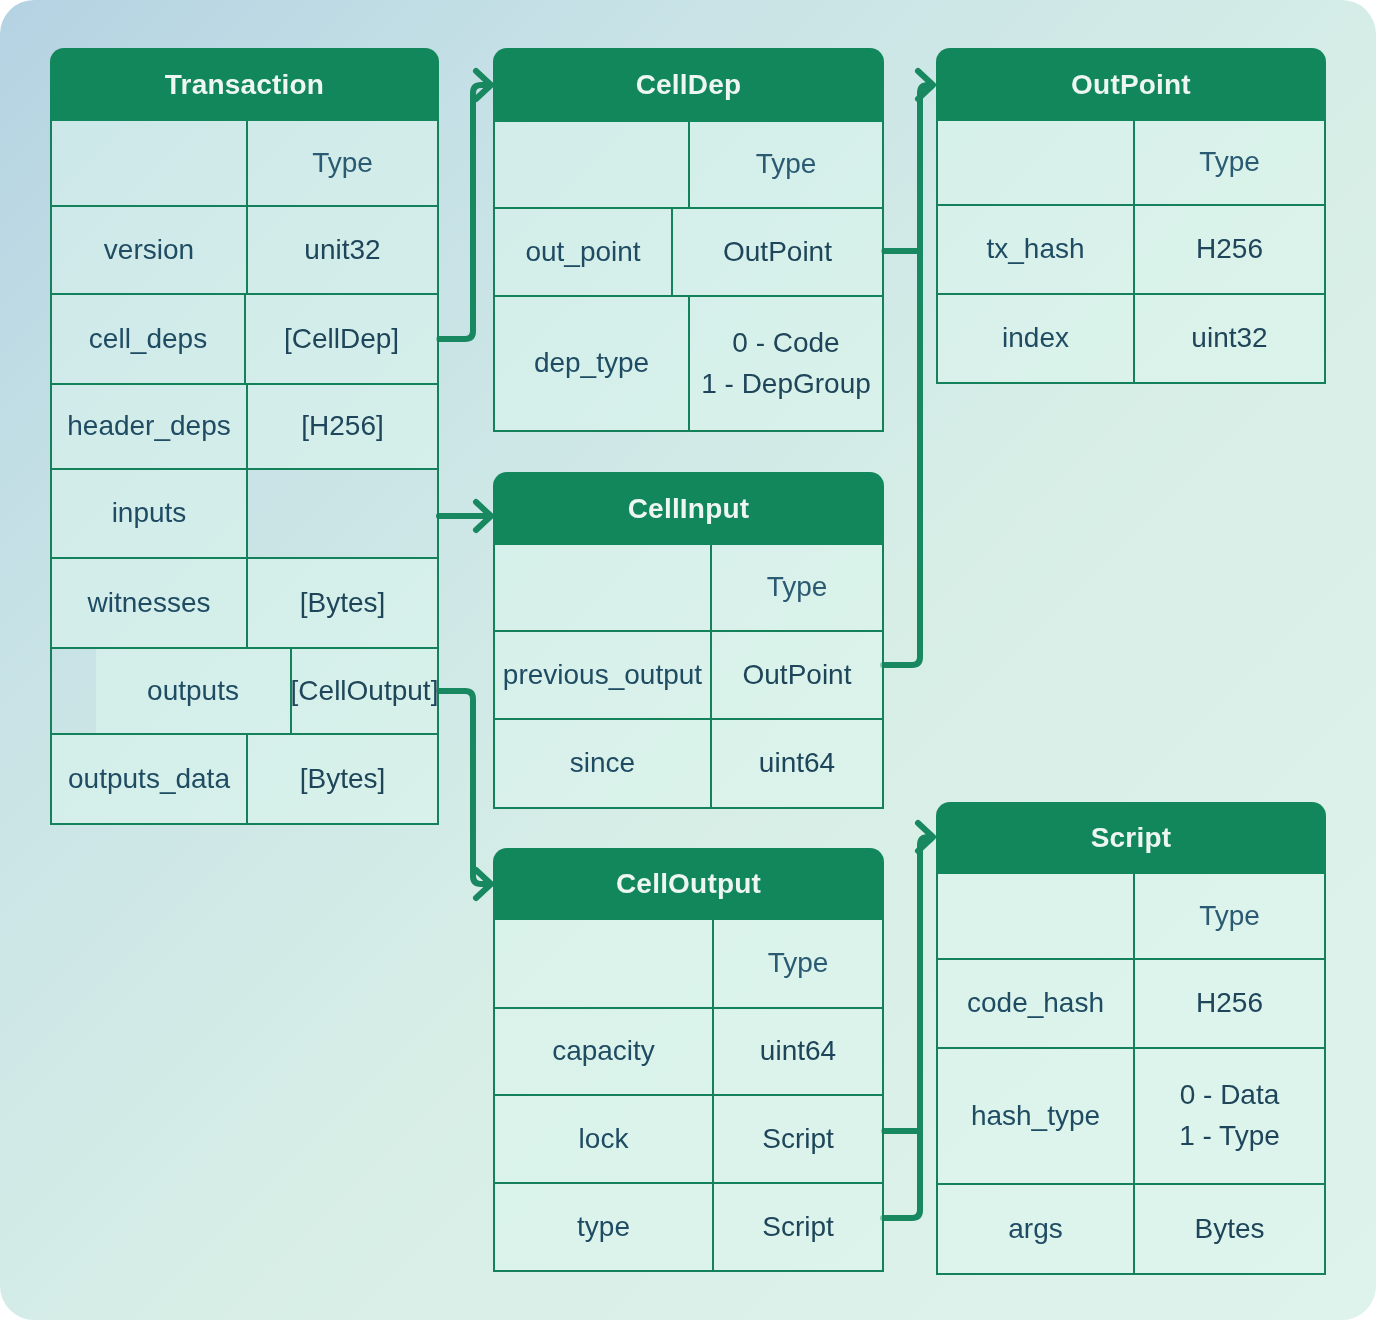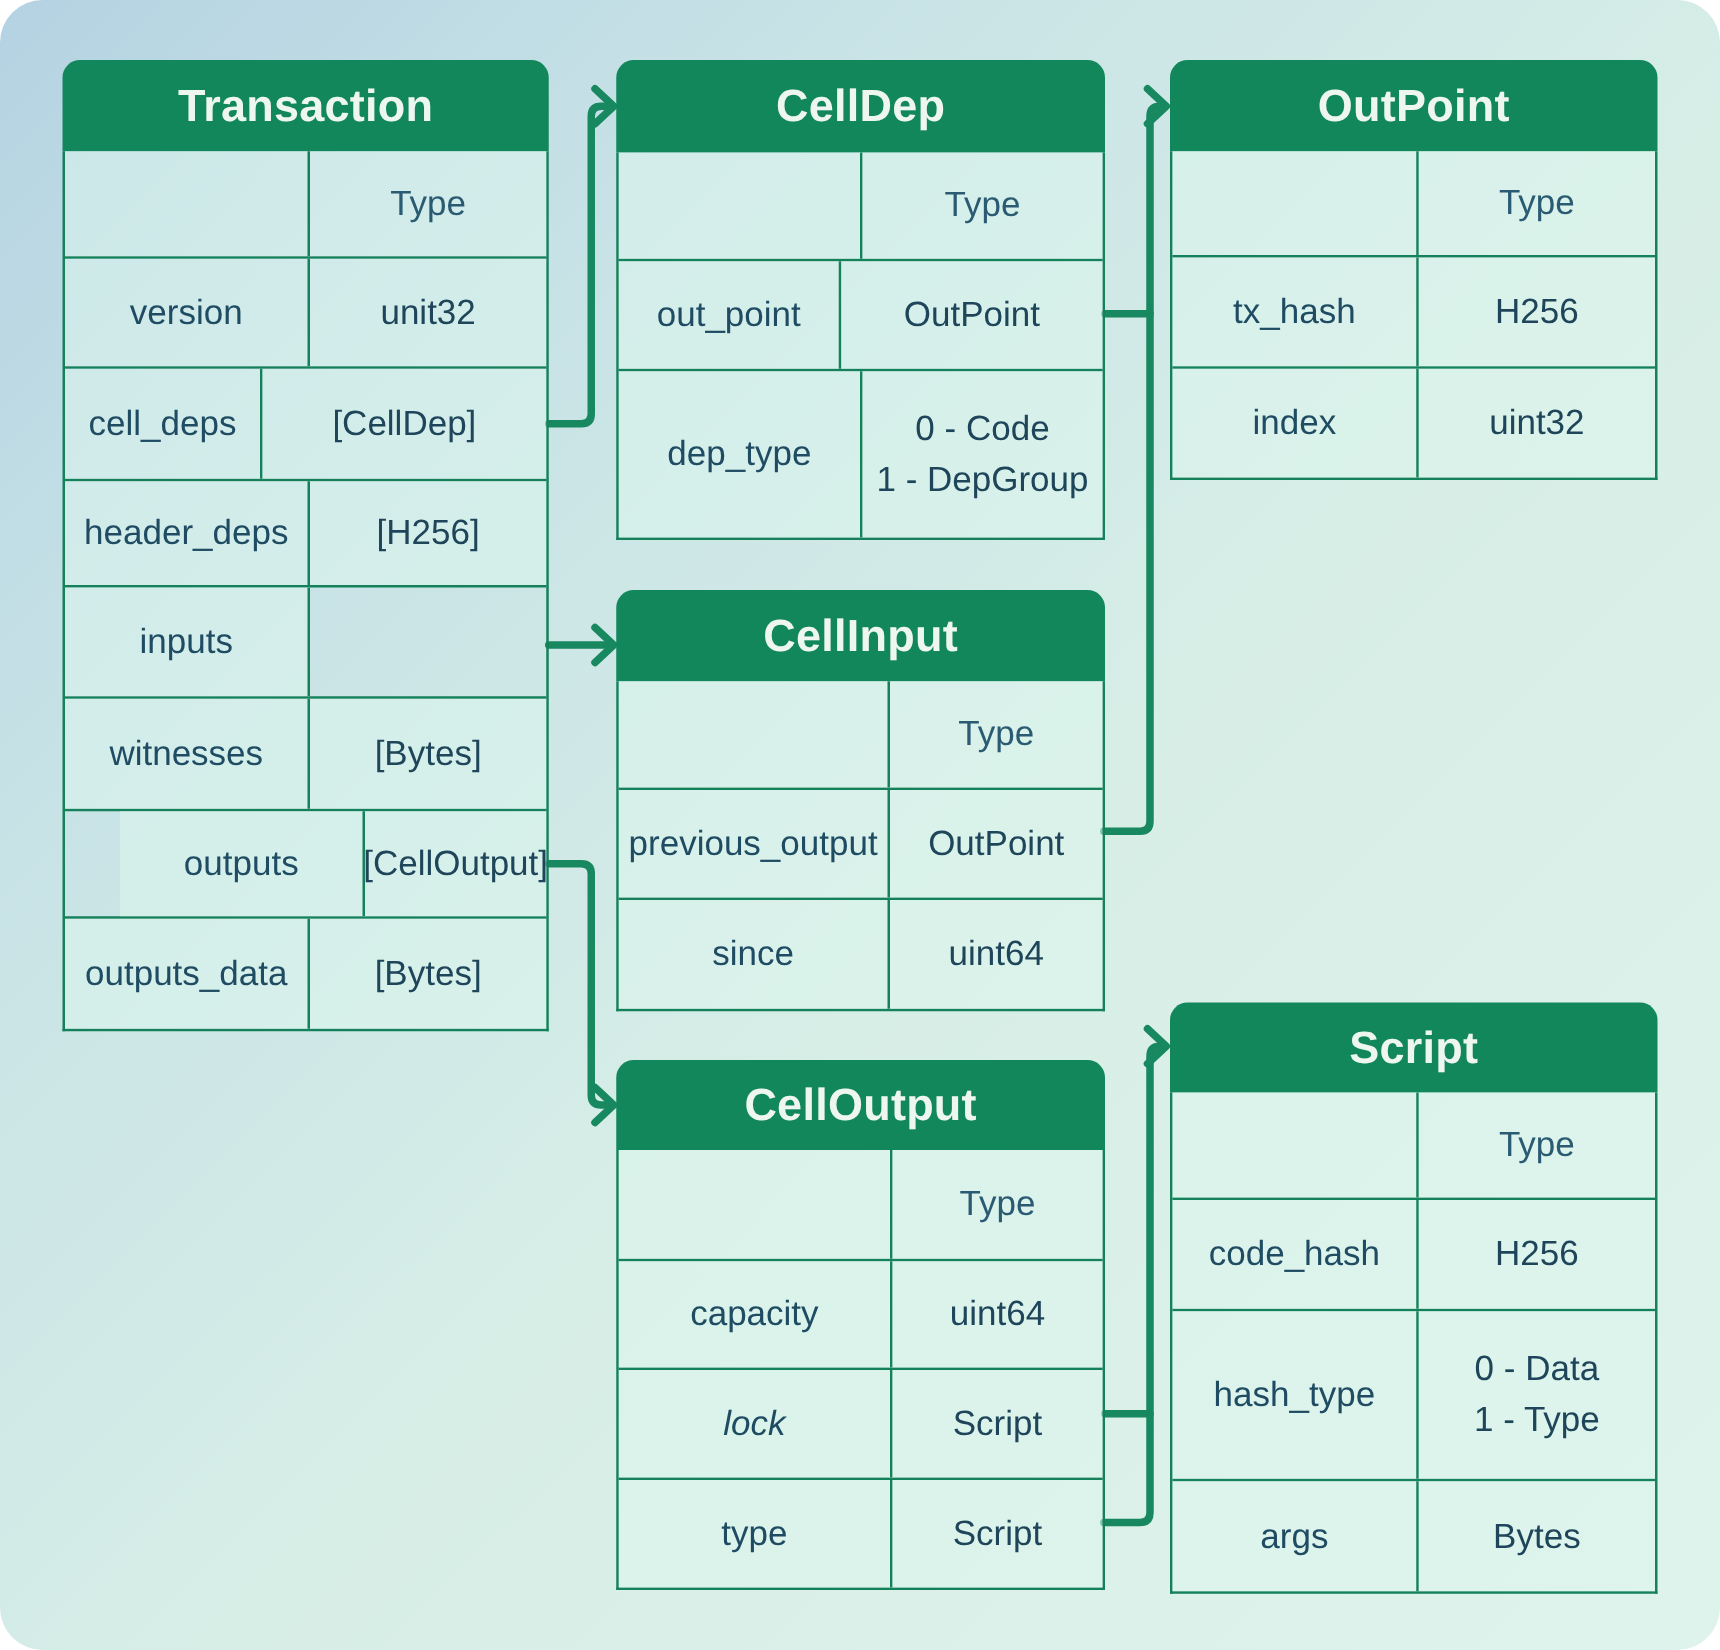--- a/index.html
+++ b/index.html
@@ -8,21 +8,21 @@
     position:relative;
     width:1376px;height:1320px;
     border-radius:34px;
     overflow:hidden;
     background:linear-gradient(135deg,#b4d2e2 0%,#c7e2e6 24%,#d7eee7 55%,#def3eb 100%);
   }
   .connector-layer{position:absolute;left:0;top:0;width:1376px;height:1320px;}
   .tbl{position:absolute;box-sizing:border-box;}
   .thead{
     display:flex;align-items:center;justify-content:center;
-    font-weight:bold;font-size:36px;
+    font-weight:bold;font-size:28px;
     border-radius:14px 14px 0 0;
     letter-spacing:.2px;
     text-align:right;
   }
   .tbody{border-style:solid;border-width:0 2px 2px 2px;box-sizing:border-box;}
   .trow{display:flex;box-sizing:border-box;}
   .trow + .trow{border-top:2px solid;}
   .cell{
     display:flex;flex-direction:column;align-items:center;justify-content:center;
     box-sizing:border-box;font-size:28px;line-height:1.45;
@@ -74,21 +74,21 @@
               <div class="val-line">Type</div>
             </div>
           </div>
           <div class="trow" style="height: 88px; border-color: rgb(20, 129, 90);">
             <div class="cell left" style="width: 196px; border-color: rgb(20, 129, 90); background: rgba(221, 245, 237, 0.55); color: rgb(31, 76, 99);">version</div>
             <div class="cell" style="flex: 1 1 0%; background: rgba(221, 245, 237, 0.55); color: rgb(30, 69, 89);">
               <div class="val-line">unit32</div>
             </div>
           </div>
           <div class="trow" style="height: 90px; border-color: rgb(20, 129, 90);">
-            <div class="cell left" style="width: 158px; border-color: rgb(20, 129, 90); background: rgba(221, 245, 237, 0.55); color: rgb(31, 76, 99);">cell_deps</div>
+            <div class="cell left" style="width: 194px; border-color: rgb(20, 129, 90); background: rgba(221, 245, 237, 0.55); color: rgb(31, 76, 99);">cell_deps</div>
             <div class="cell" style="flex: 1 1 0%; background: rgba(221, 245, 237, 0.55); color: rgb(30, 69, 89);">
               <div class="val-line">[CellDep]</div>
             </div>
           </div>
           <div class="trow" style="height: 85px; border-color: rgb(20, 129, 90);">
             <div class="cell left" style="width: 196px; border-color: rgb(20, 129, 90); background: rgba(221, 245, 237, 0.55); color: rgb(31, 76, 99);">header_deps</div>
             <div class="cell" style="flex: 1 1 0%; background: rgba(221, 245, 237, 0.55); color: rgb(30, 69, 89);">
               <div class="val-line">[H256]</div>
             </div>
           </div>
@@ -194,21 +194,21 @@
               <div class="val-line">Type</div>
             </div>
           </div>
           <div class="trow" style="height: 87px; border-color: rgb(20, 129, 90);">
             <div class="cell left" style="width: 219px; border-color: rgb(20, 129, 90); background: rgba(221, 245, 237, 0.55); color: rgb(31, 76, 99);">capacity</div>
             <div class="cell" style="flex: 1 1 0%; background: rgba(221, 245, 237, 0.55); color: rgb(30, 69, 89);">
               <div class="val-line">uint64</div>
             </div>
           </div>
           <div class="trow" style="height: 88px; border-color: rgb(20, 129, 90);">
-            <div class="cell left" style="width: 219px; border-color: rgb(20, 129, 90); background: rgba(221, 245, 237, 0.55); color: rgb(31, 76, 99); font-style: italic;">lock</div>
+            <div class="cell left" style="width: 219px; border-color: rgb(20, 129, 90); background: rgba(221, 245, 237, 0.55); color: rgb(31, 76, 99);">lock</div>
             <div class="cell" style="flex: 1 1 0%; background: rgba(221, 245, 237, 0.55); color: rgb(30, 69, 89);">
               <div class="val-line">Script</div>
             </div>
           </div>
           <div class="trow" style="height: 88px; border-color: rgb(20, 129, 90);">
             <div class="cell left" style="width: 219px; border-color: rgb(20, 129, 90); background: rgba(221, 245, 237, 0.55); color: rgb(31, 76, 99);">type</div>
             <div class="cell" style="flex: 1 1 0%; background: rgba(221, 245, 237, 0.55); color: rgb(30, 69, 89);">
               <div class="val-line">Script</div>
             </div>
           </div>

